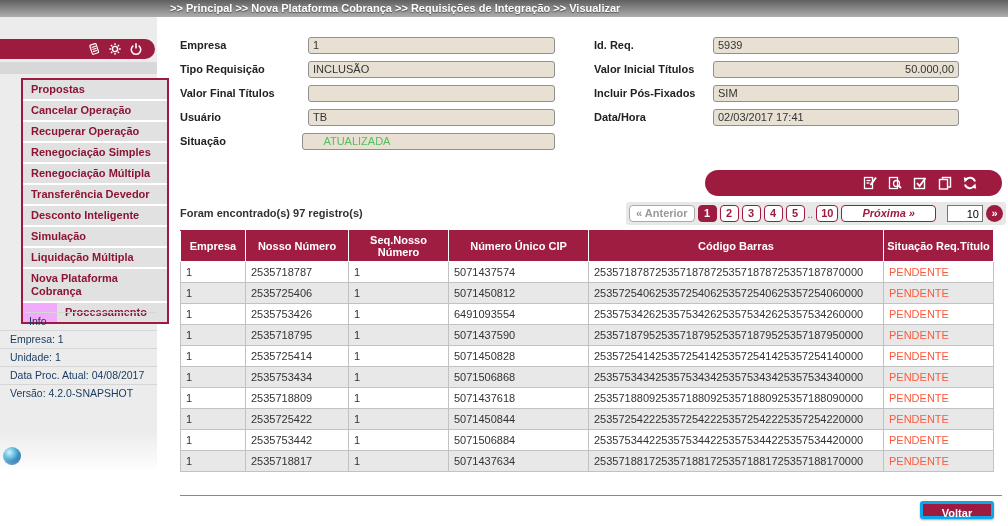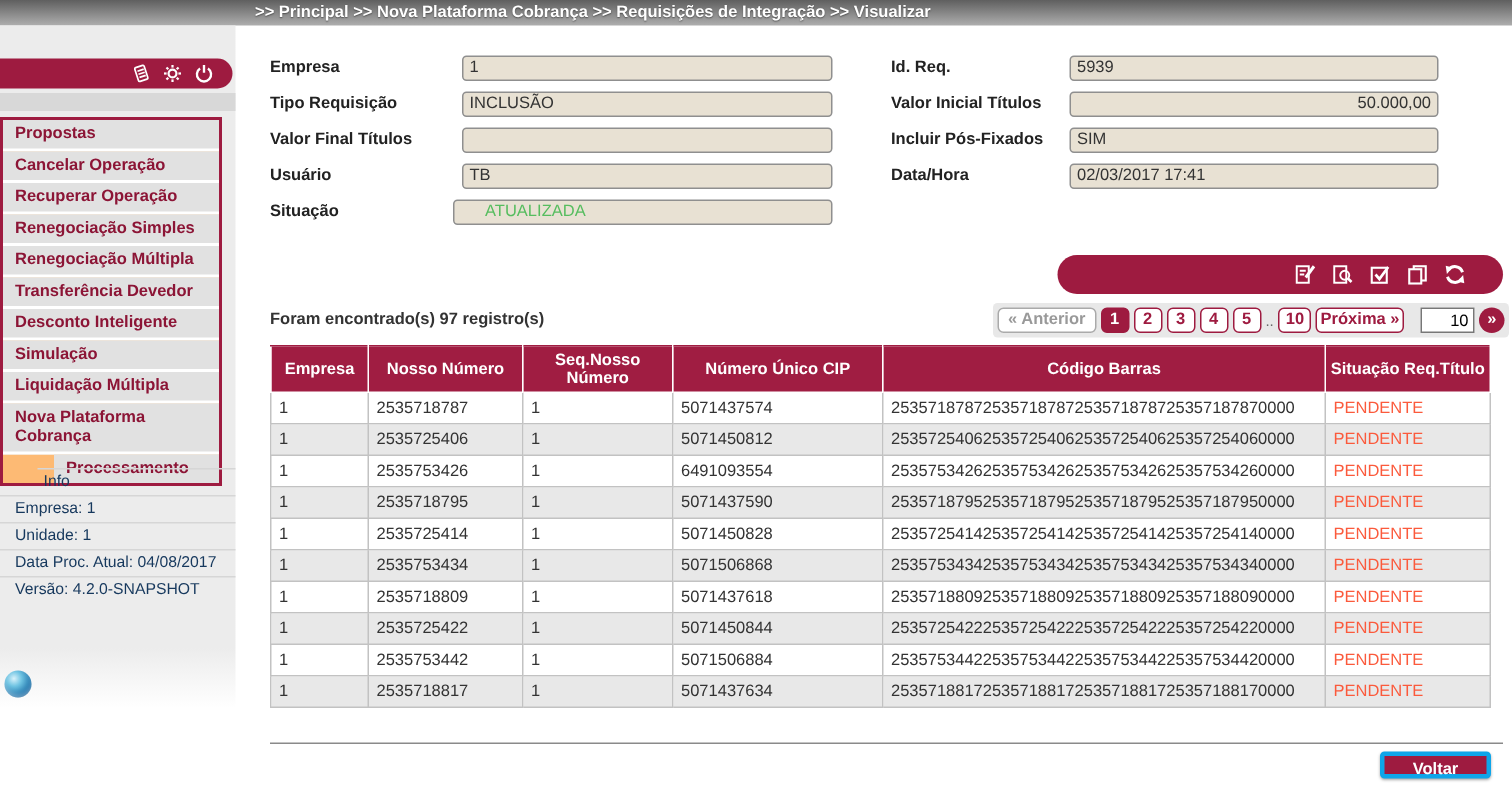--- a/index.html
+++ b/index.html
@@ -13,21 +13,21 @@
     text-shadow:0 1px 1px rgba(0,0,0,.45);white-space:nowrap;}
 
   
   .sidebar-bg{position:absolute;left:0;top:17px;width:157px;height:455px;
     background:linear-gradient(180deg,#ececec 0px,#ececec 415px,#ffffff 455px);}
   .side-pill{position:absolute;left:0;top:39px;width:155px;height:20px;background:#9e1b40;
     border-radius:0 11px 11px 0;display:flex;align-items:center;justify-content:flex-end;
     gap:7px;padding-right:12px;box-sizing:border-box;}
   .side-pill svg{display:block;}
   .side-strip{position:absolute;left:0;top:62px;width:157px;height:12px;background:#d8d8d8;}
-  .menu{position:absolute;left:0;top:78px;width:148px;border:2px solid #9e1b40;background:#fdba74;box-sizing:border-box;}
+  .menu{position:absolute;left:21px;top:78px;width:148px;border:2px solid #9e1b40;background:#f0abfc;box-sizing:border-box;}
   .menu-item{background:#e1e1e1;color:#8c1536;font-weight:bold;font-size:11px;line-height:13px;
     padding:3px 4px 3px 8px;border-bottom:2px solid #fff;cursor:pointer;}
   .menu-item:last-child{border-bottom:none;margin-left:34px;}
   .info-sec{position:absolute;left:0;top:312px;width:157px;color:#16385d;font-size:10.5px;}
   .info-row{padding:2px 4px 2px 10px;border-top:1px solid #d6d6d6;line-height:13px;}
   .info-title{padding-left:4px;margin-left:25px;}
   .sphere{position:absolute;left:3px;top:447px;width:18px;height:18px;border-radius:50%;
     background:radial-gradient(circle at 35% 30%,#d8f2fb 0%,#6ec3e2 30%,#1b6fa8 70%,#0c3f68 100%);
     box-shadow:inset 0 -2px 3px rgba(255,255,255,.35);}
 
@@ -52,21 +52,21 @@
     padding-right:24px;box-sizing:border-box;}
   .toolbar svg{display:block;cursor:pointer;}
 
   
   .count-text{position:absolute;left:180px;top:207px;font-size:11px;font-weight:bold;color:#333;white-space:nowrap;}
   .pager{position:absolute;top:202px;right:2px;height:23px;display:flex;align-items:center;gap:3px;
     background:#e8e8e8;border-radius:3px;padding:0 3px;}
   .pg{border:1px solid #9e1b40;border-radius:4px;background:#fff;color:#9e1b40;font-weight:bold;
     font-size:11px;line-height:15px;padding:0 4px;min-width:9px;text-align:center;cursor:pointer;}
   .pg.prev{color:#999;border-color:#aaa;padding:0 6px;}
-  .pg.next{padding:0 2px;}
+  .pg.next{padding:0 20px;font-style:italic;}
   .pg.active{background:#9e1b40;color:#fff;}
   .dots{font-size:10px;color:#666;line-height:20px;align-self:flex-end;}
   .psize{width:28px;height:15px;border:1px solid #777;background:#fff;font-size:11px;
     text-align:right;padding:0 3px;font-family:inherit;margin-left:8px;}
   .go-btn{width:17px;height:17px;border-radius:50%;background:#9e1b40;color:#fff;font-weight:bold;
     font-size:11px;line-height:16px;text-align:center;cursor:pointer;}
 
   
   .grid{position:absolute;left:180px;top:230px;width:813px;border-collapse:collapse;table-layout:fixed;}
   .grid th{background:#a01d42;color:#fff;font-size:11px;font-weight:bold;text-align:center;

